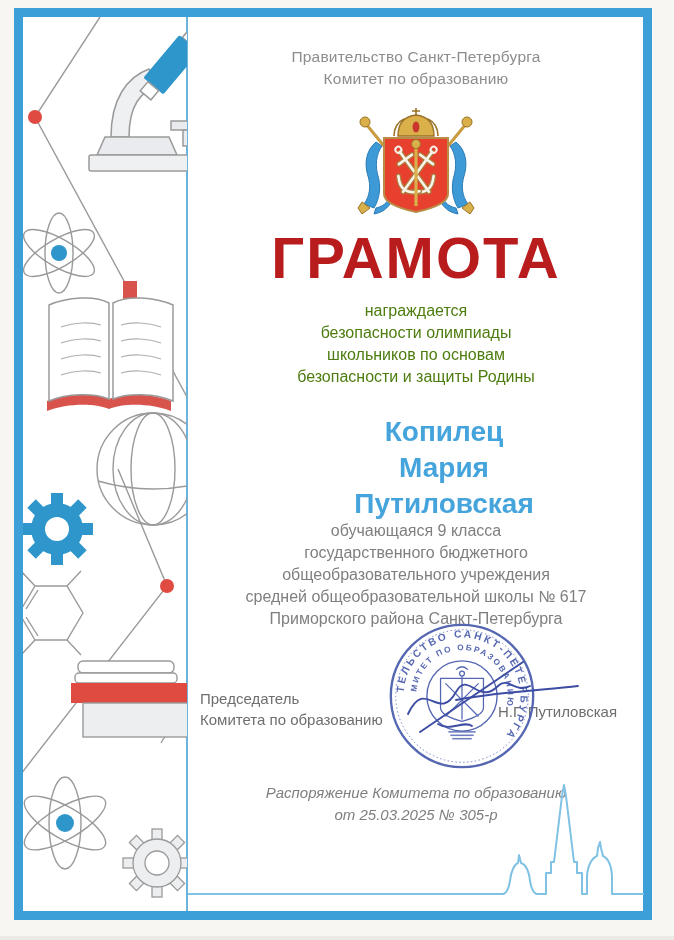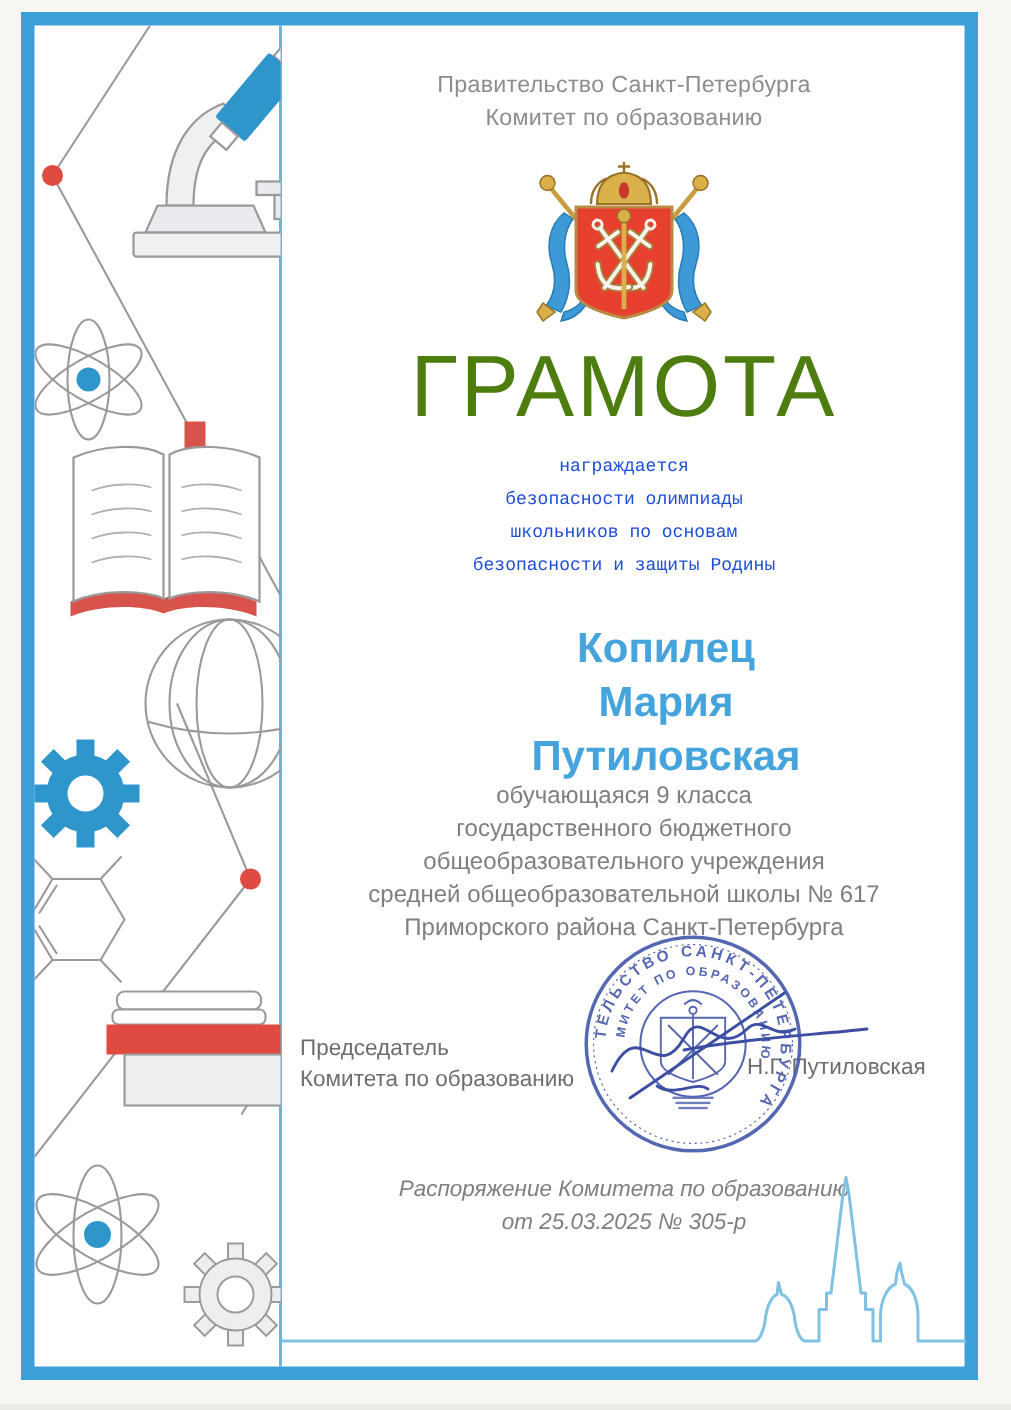--- a/index.html
+++ b/index.html
@@ -5,22 +5,22 @@
   html,body{margin:0;padding:0;background:#eceae6;}
   .page{position:relative;width:674px;height:936px;background:#f7f6f3;overflow:hidden;
         font-family:"Liberation Sans","DejaVu Sans",sans-serif;}
   .frame{position:absolute;left:14px;top:8px;width:638px;height:912px;box-sizing:border-box;
          border:9px solid #3d9fd8;background:#ffffff;}
   .divider{position:absolute;left:186px;top:17px;width:2px;height:894px;background:#6ab4dd;}
   .sidebar-svg{position:absolute;left:23px;top:17px;}
   .content{position:absolute;left:188px;width:456px;text-align:center;}
   .header-org{top:46px;font-size:15.5px;line-height:1.45;color:#8d8d8d;letter-spacing:.2px;}
   .coat{top:104px;}
-  .title{top:224px;font-size:58px;font-weight:400;color:#4d7c0f;letter-spacing:2px;}
-  .award{top:300px;font-size:12px;line-height:22px;color:#1d4ed8;font-family:Liberation Mono, monospace;}
+  .title{top:224px;font-size:58px;font-weight:700;color:#b91c1c;letter-spacing:2px;}
+  .award{top:300px;font-size:16px;line-height:22px;color:#4d7c0f;}
   .name{top:414px;font-size:28px;font-weight:700;line-height:36px;color:#45a4dc;}
   .details{top:520px;font-size:16px;line-height:22px;color:#7f7f7f;}
   .sig-row{position:absolute;left:188px;top:616px;width:456px;height:175px;text-decoration:underline;}
   .sig-title{position:absolute;left:12px;top:72px;text-align:left;font-size:15px;line-height:21px;color:#6e6e6e;}
   .signer{position:absolute;left:310px;top:87px;font-size:15px;color:#6e6e6e;white-space:nowrap;z-index:1;}
   .stamp-svg{position:absolute;left:196px;top:2px;z-index:2;opacity:.93;}
   .sig-scribble{position:absolute;left:150px;top:20px;z-index:3;}
   .order{top:782px;font-size:15px;line-height:22px;color:#7f7f7f;}
   .skyline-svg{position:absolute;left:188px;top:778px;}
   .stamp-text{font-family:"Liberation Sans","DejaVu Sans",sans-serif;fill:#4a5cad;font-weight:bold;}

